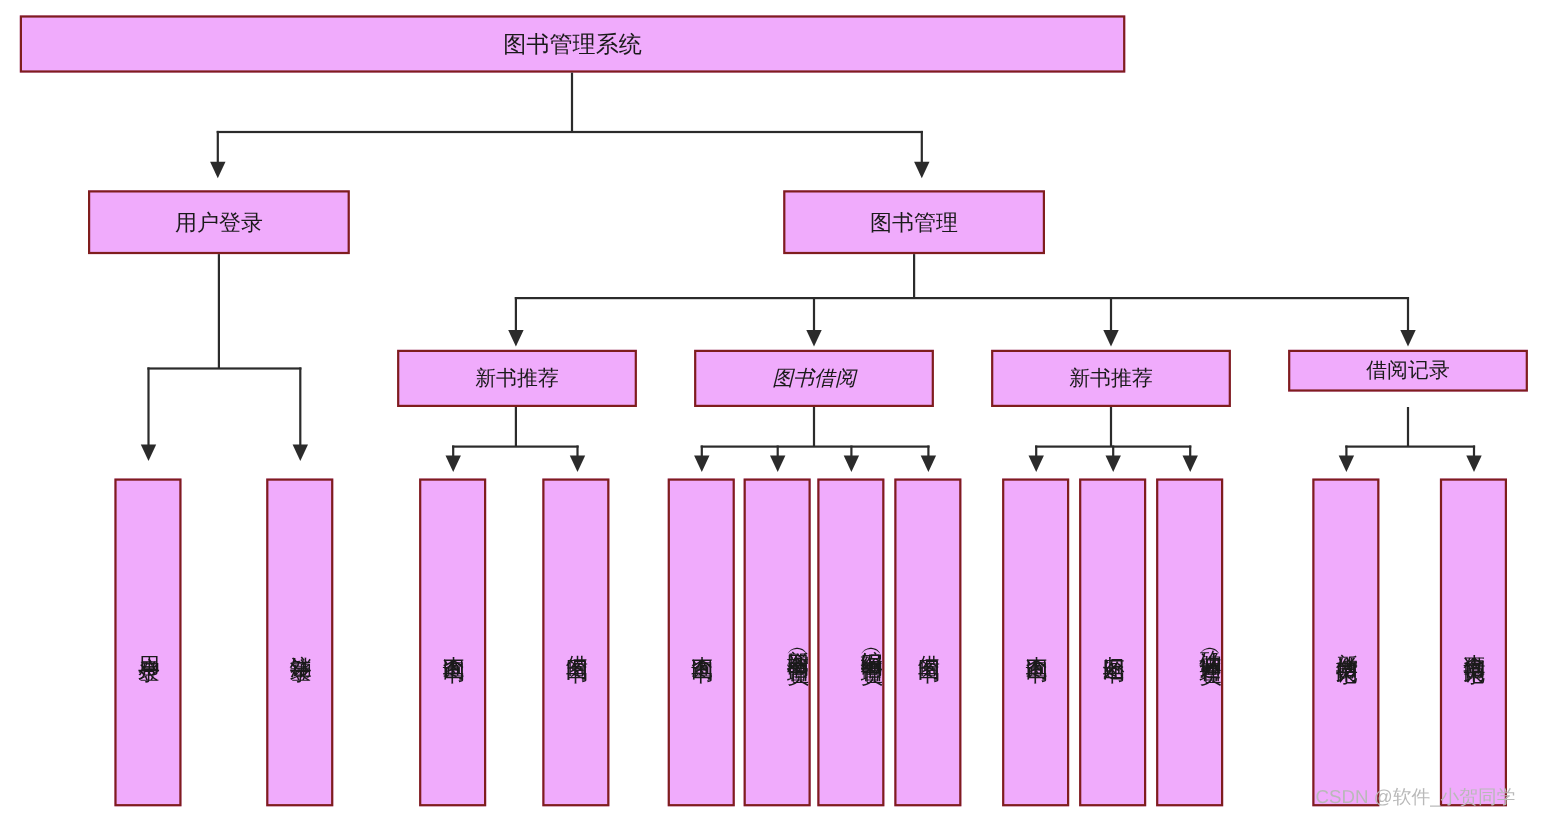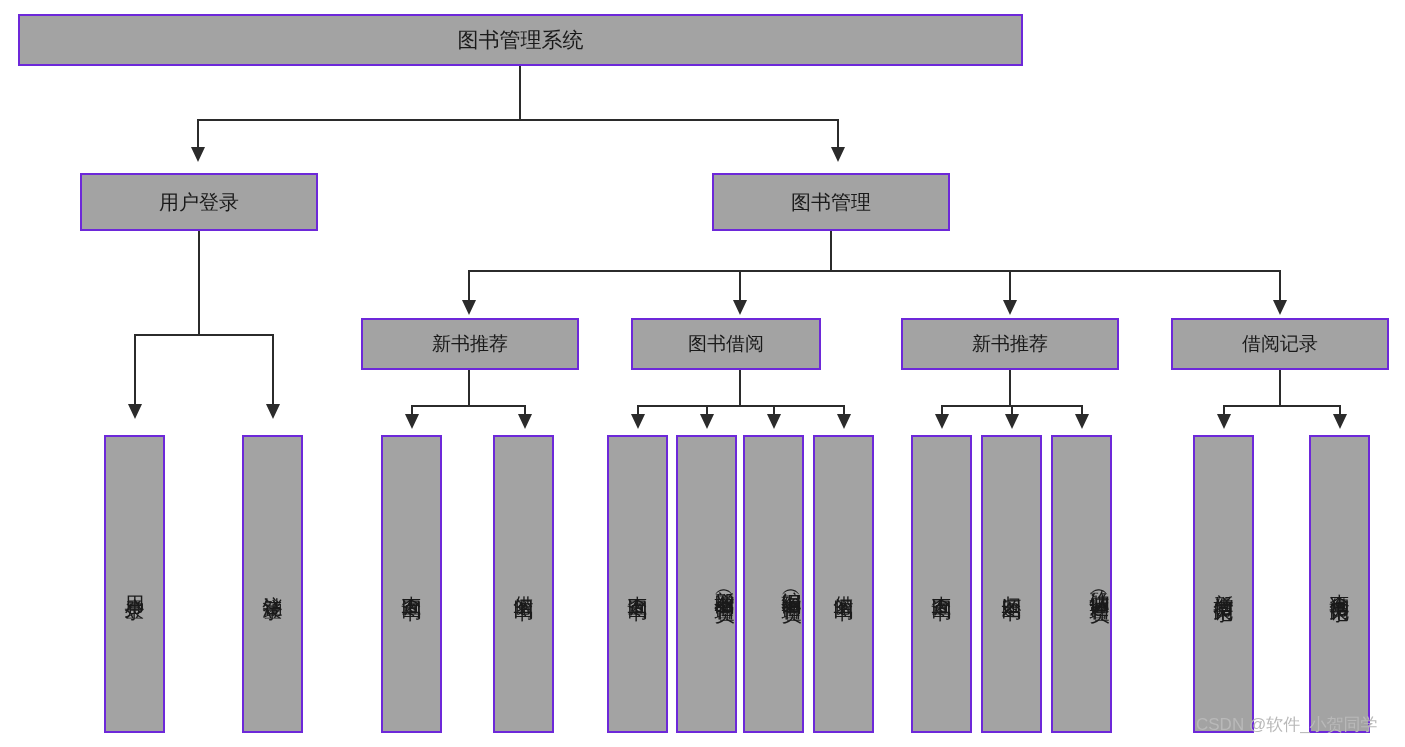--- a/index.html
+++ b/index.html
@@ -11,22 +11,22 @@
     position: relative;
     width: 1405px;
     height: 747px;
     background: #ffffff;
     font-family: "Liberation Sans", "DejaVu Sans", sans-serif;
     overflow: hidden;
   }
   .node {
     position: absolute;
     box-sizing: border-box;
-    border: 2px solid #6d28d9;
-    background: #a3a3a3;
+    border: 2px solid #7f1d1d;
+    background: #f0abfc;
     display: flex;
     align-items: center;
     justify-content: center;
     color: #1a1a1a;
   }
   .node.root {
     font-size: 21px;
   }
   .node.tier1 {
     font-size: 20px;
@@ -107,27 +107,27 @@
   <div class="vline" style="left:739px; top:270px; height:32px;"></div>
   <div class="arrow" style="left:733px; top:300px;"></div>
   <div class="vline" style="left:1009px; top:270px; height:32px;"></div>
   <div class="arrow" style="left:1003px; top:300px;"></div>
   <div class="vline" style="left:1279px; top:270px; height:32px;"></div>
   <div class="arrow" style="left:1273px; top:300px;"></div>
 
   <div class="node tier2" style="left:361px; top:318px; width:218px; height:52px;">
     <span>新书推荐</span>
   </div>
-  <div class="node tier2" style="left:631px; top:318px; width:190px; height:52px;">
+  <div class="node tier2" style="left:631px; top:318px; width:218px; height:52px;font-style:italic;">
     <span>图书借阅</span>
   </div>
   <div class="node tier2" style="left:901px; top:318px; width:218px; height:52px;">
     <span>新书推荐</span>
   </div>
-  <div class="node tier2" style="left:1171px; top:318px; width:218px; height:52px;">
+  <div class="node tier2" style="left:1171px; top:318px; width:218px; height:38px;">
     <span>借阅记录</span>
   </div>
 
   <div class="vline" style="left:468px; top:370px; height:36px;"></div>
   <div class="hline" style="left:411px; top:405px; width:115px;"></div>
   <div class="vline" style="left:411px; top:405px; height:12px;"></div>
   <div class="arrow" style="left:405px; top:414px;"></div>
   <div class="vline" style="left:524px; top:405px; height:12px;"></div>
   <div class="arrow" style="left:518px; top:414px;"></div>
 

